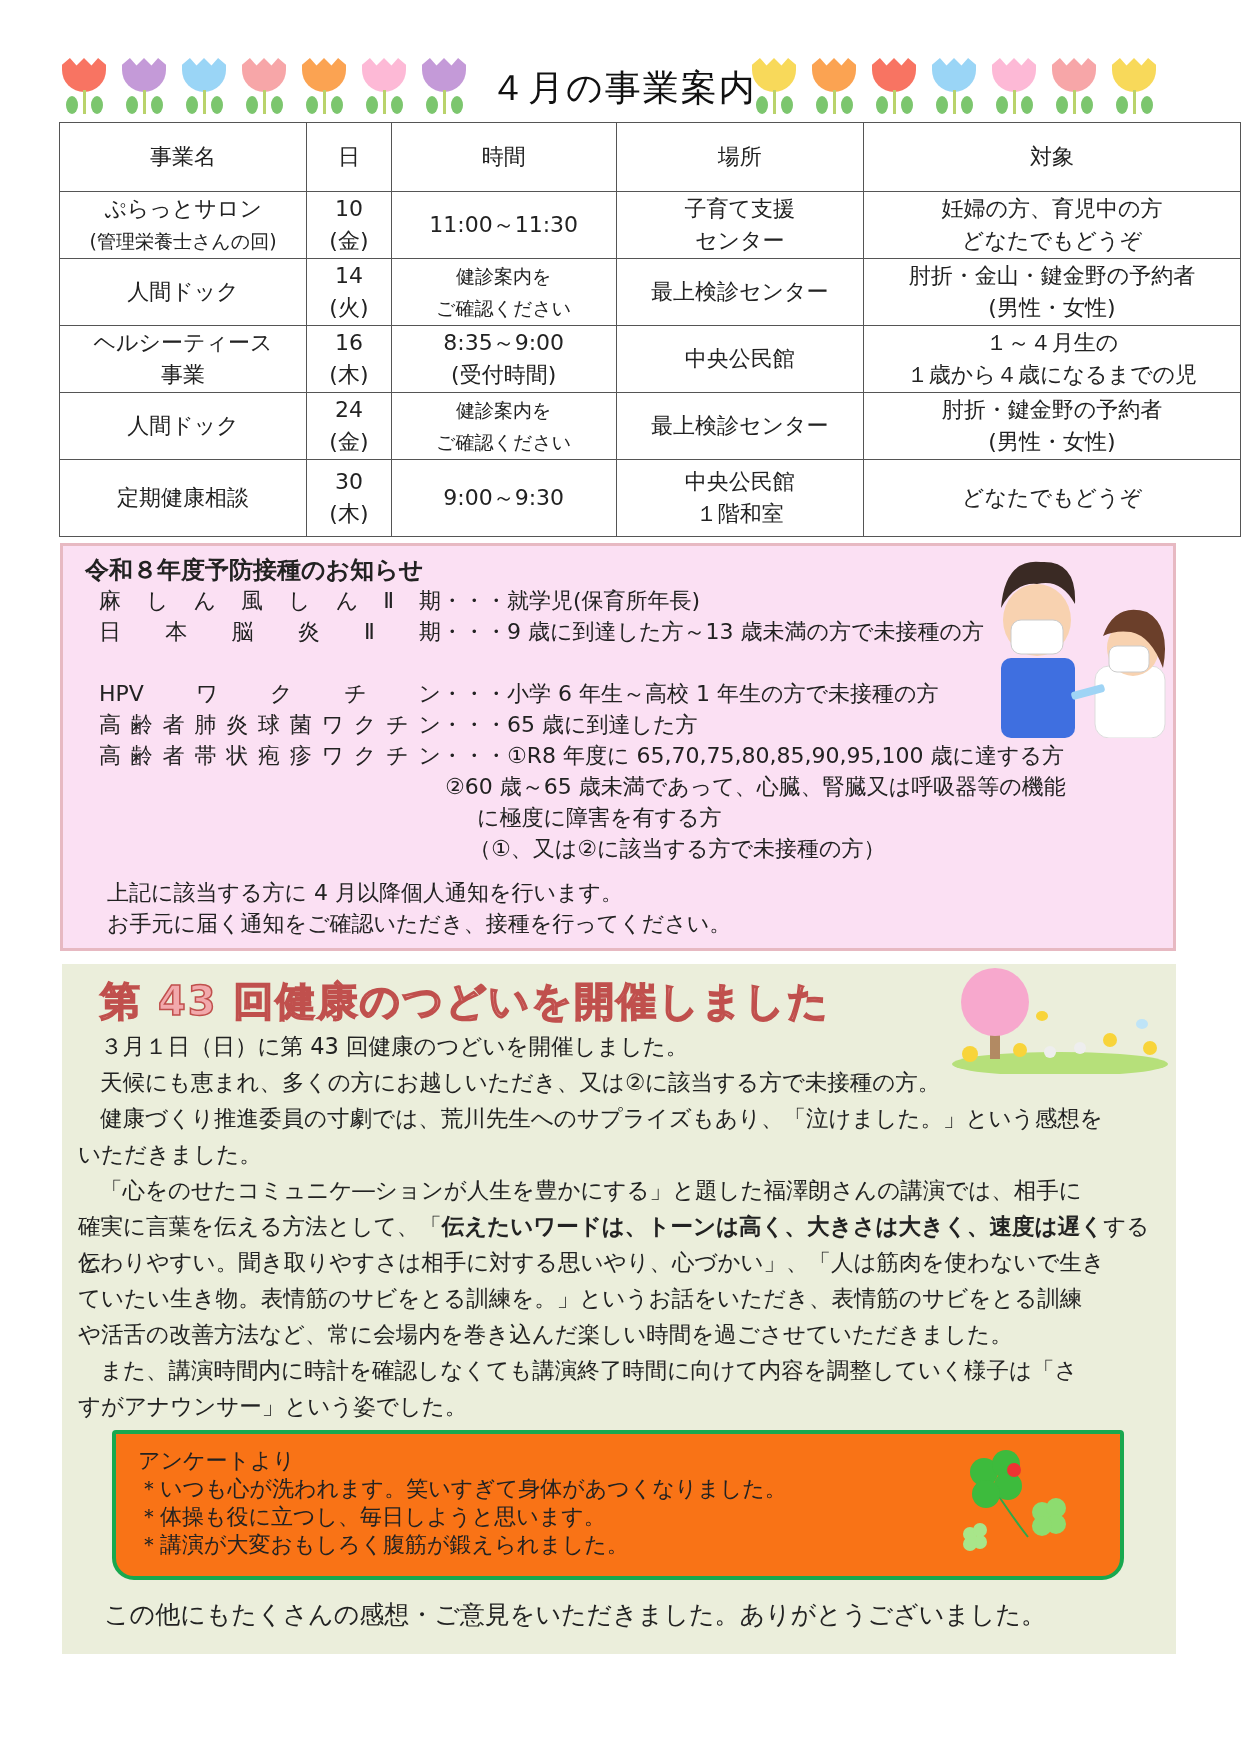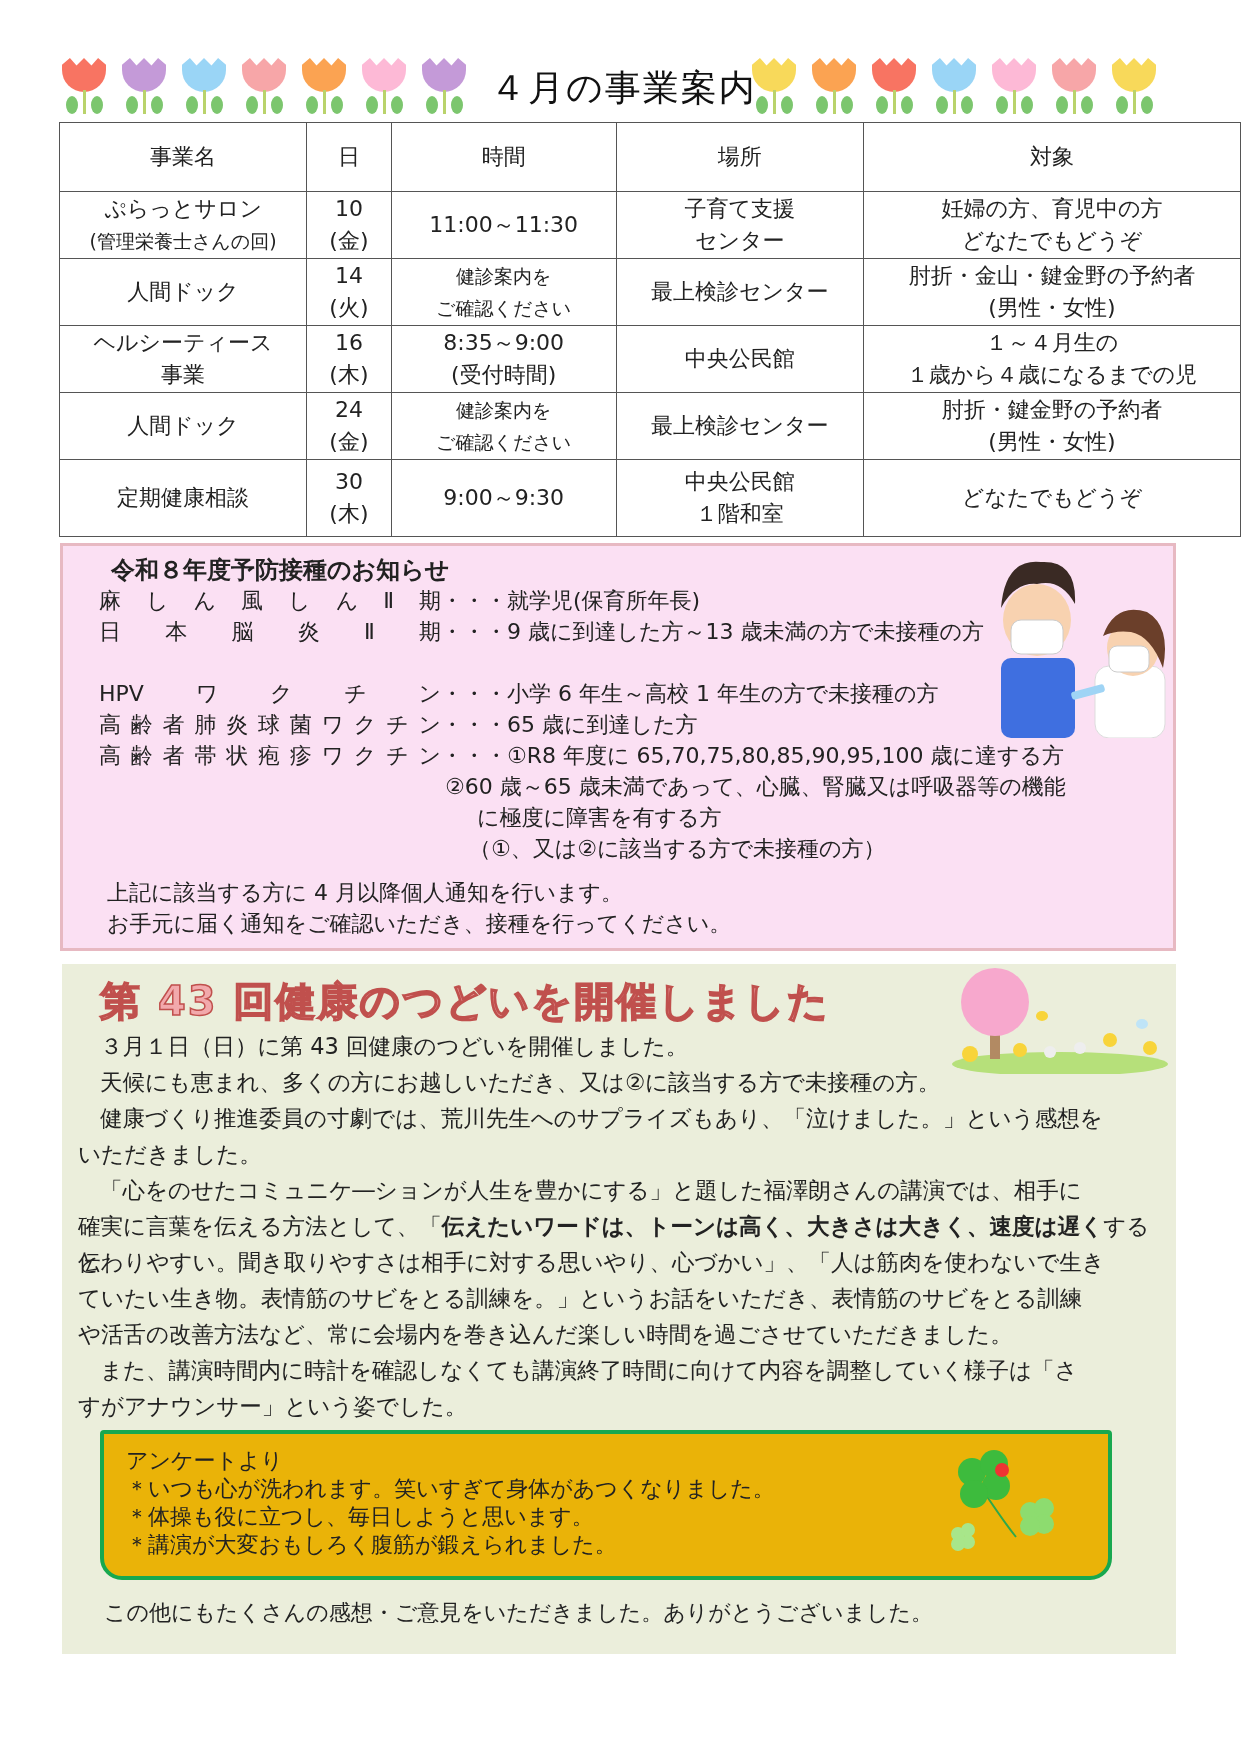--- a/index.html
+++ b/index.html
@@ -16,32 +16,32 @@
   .tulip .leafL{left:8px;} .tulip .leafR{left:33px;}
   .title{position:absolute;left:432px;top:12px;font-size:36px;letter-spacing:2px;color:#111;font-family:"DejaVu Sans",sans-serif;}
   
   table.sched{position:absolute;left:59px;top:122px;width:1182px;border-collapse:collapse;font-size:22px;}
   table.sched td, table.sched th{border:1.5px solid #555;text-align:center;font-weight:normal;padding:0;line-height:32px;}
   table.sched th{height:68px;}
   table.sched td{height:66px;}
   .small{font-size:19px;}
   
   .vbox{left:60px;top:543px;width:1116px;height:408px;background:#fbe0f3;border:3px solid #e7b9c2;box-sizing:border-box;}
-  .vtitle{left:22px;top:8px;font-size:24px;font-weight:bold;margin-left:26px;}
+  .vtitle{left:22px;top:8px;font-size:24px;font-weight:bold;}
   .vrow{position:absolute;left:36px;font-size:22px;white-space:pre;}
   .vlabel{display:inline-block;width:342px;text-align:justify;text-align-last:justify;}
   .vnote{position:absolute;left:44px;font-size:22px;}
   
   .gsec{left:62px;top:964px;width:1114px;height:690px;background:#ebeedb;}
   .gtitle{left:38px;top:10px;font-size:40px;font-weight:bold;color:#f2a9ac;-webkit-text-stroke:1.5px #c0504d;letter-spacing:2px;}
   .para{position:absolute;left:16px;width:1086px;font-size:22.5px;line-height:36px;}
   .indent{padding-left:22px;}
-  .survey{left:100px;top:1430px;width:1012px;height:150px;background:#eab308;border:4px solid #18a84f;border-radius:4px 4px 22px 22px;box-sizing:border-box;}
+  .survey{left:112px;top:1430px;width:1012px;height:150px;background:#f97316;border:4px solid #18a84f;border-radius:4px 4px 22px 22px;box-sizing:border-box;}
   .survey .line{position:absolute;left:22px;font-size:22px;}
-  .closing{left:104px;top:1598px;font-size:22px;}
+  .closing{left:104px;top:1598px;font-size:25px;}
   b.em{font-weight:bold;}
 </style>
 </head>
 <body>
 
 <div class="abs header">
   <div class="tulips" id="tulipsL" style="left:0;">
       <div class="tulip">
         <div class="bloom" style="background:#f87462"></div>
         <div class="stem"></div>

